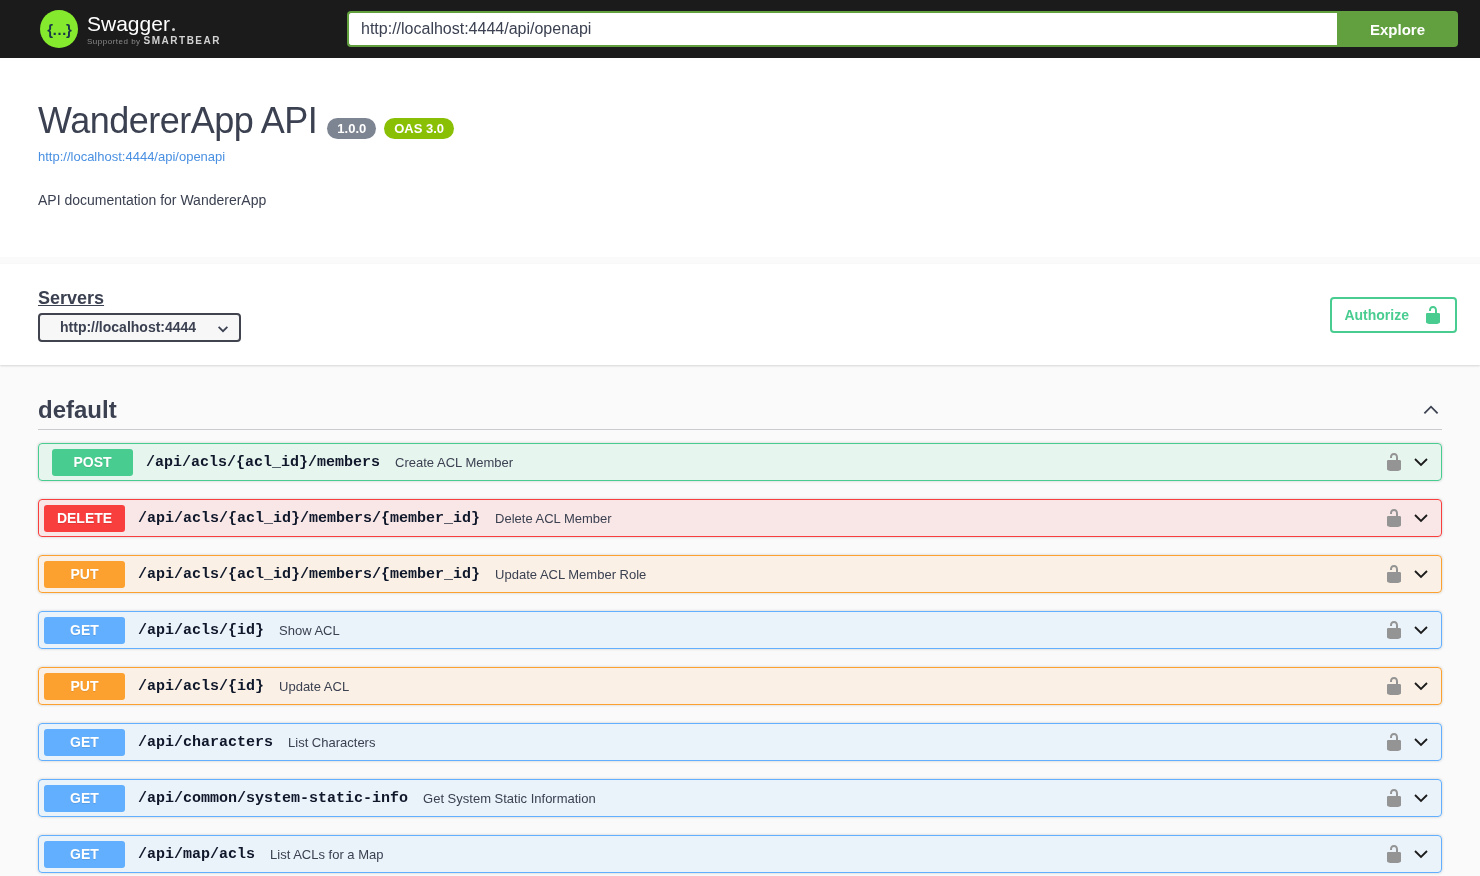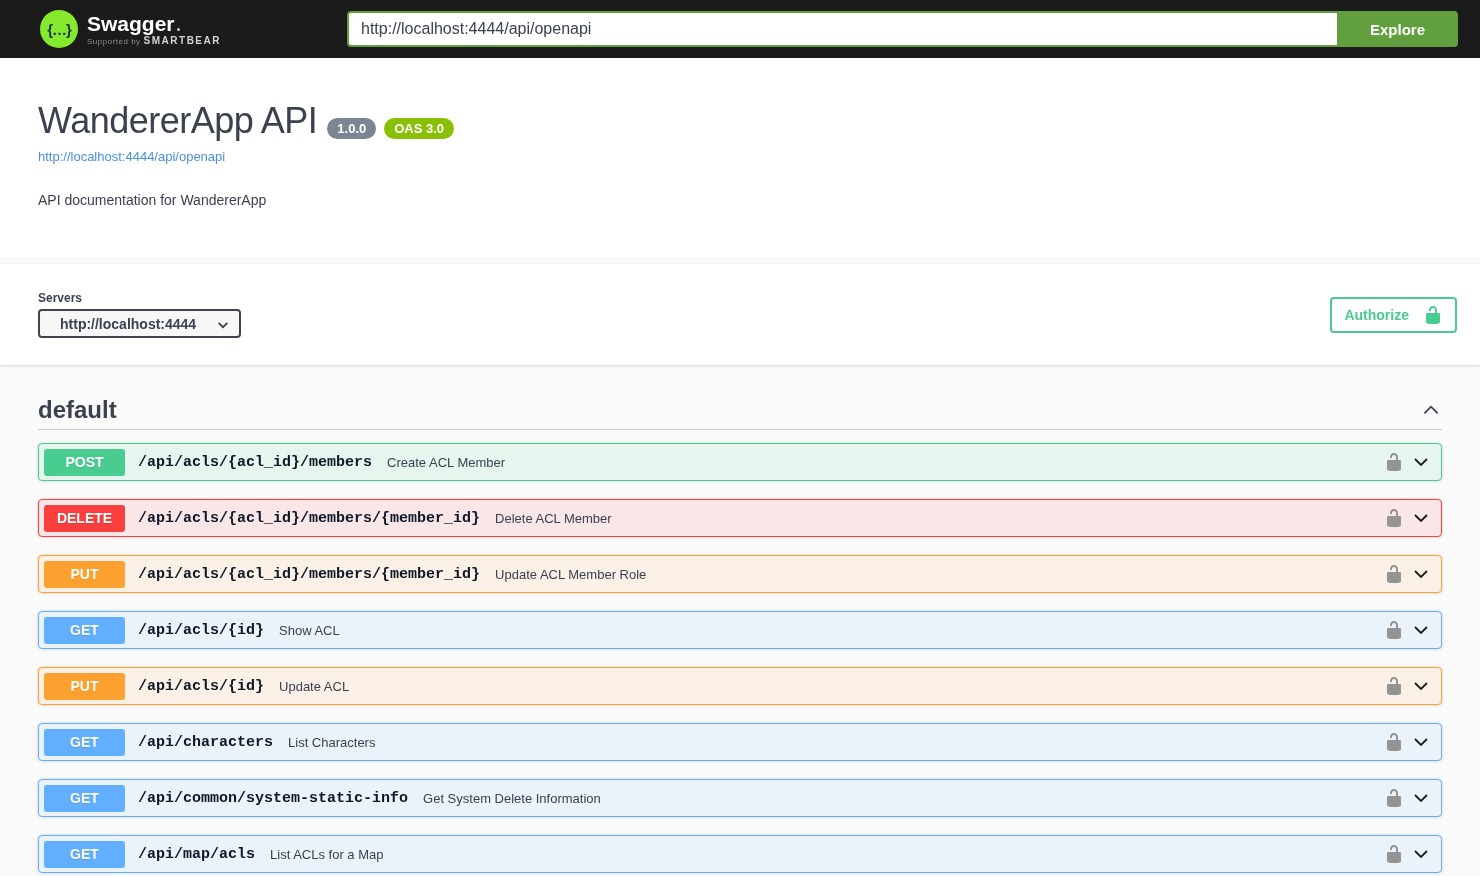--- a/index.html
+++ b/index.html
@@ -17,21 +17,21 @@
     padding:0 22px 0 40px;
   }
   .logo { display:flex; align-items:center; gap:9px; }
   .logo-circle {
     width:38px; height:38px; border-radius:50%;
     background:#85ea2d; color:#173647;
     display:flex; align-items:center; justify-content:center;
     font-weight:bold; font-size:15px; letter-spacing:-1px;
   }
   .logo-texts { display:flex; flex-direction:column; }
-  .logo-title { color:#ffffff; font-size:21px; font-weight:bold; line-height:22px; }
+  .logo-title { color:#ffffff; font-size:21px; font-weight:normal; line-height:22px; }
   .logo-dot { display:inline-block; width:3px; height:3px; background:#cfcfcf; border-radius:50%; margin-left:2px; vertical-align:baseline; }
   .logo-tagline { font-size:8px; color:#8a8a8a; letter-spacing:.5px; }
   .logo-tagline b { color:#d2d2d2; font-size:10px; letter-spacing:1.5px; margin-left:3px; }
 
   .url-wrapper { margin-left:auto; display:flex; align-items:center; }
   .url-input {
     width:990px; height:36px;
     border:2px solid #62a03f; border-right:none;
     border-radius:4px 0 0 4px;
     padding:0 12px; font-size:16px; color:#3b4151;
@@ -60,21 +60,21 @@
   .spec-link { display:inline-block; margin-top:9px; font-size:13px; color:#4990e2; text-decoration:none; }
   .api-desc { margin-top:27px; font-size:14px; color:#3b4151; }
 
   
   .scheme-section {
     margin-top:7px; height:101px; background:#fff;
     box-shadow:0 1px 2px 0 rgba(0,0,0,.15);
     display:flex; align-items:center; justify-content:space-between;
     padding:0 23px 0 38px;
   }
-  .servers-label { font-size:12px; font-weight:bold; margin-bottom:4px; }
+  .servers-label { font-size:18px; font-weight:bold; margin-bottom:4px;text-decoration:underline; }
   .servers-select {
     position:relative; width:203px; height:29px;
     border:2px solid #41444e; border-radius:4px;
     display:flex; align-items:center;
     padding:0 30px 0 20px;
     font-size:14px; font-weight:bold; color:#3b4151;
     background:#f7f7f7; cursor:pointer;
   }
   .servers-select .chev { position:absolute; right:9px; top:7px; }
   .authorize-btn {
@@ -97,21 +97,21 @@
   .tag-name { font-size:24px; font-weight:bold; color:#3b4151; }
 
   .opblock {
     height:38px; margin-bottom:18px;
     border:1px solid; border-radius:4px;
     display:flex; align-items:center;
     box-shadow:0 0 3px rgba(0,0,0,.19);
     cursor:pointer;
   }
   .opblock[data-method="GET"]    { border-color:#61affe; background:rgba(97,175,254,.1); }
-  .opblock[data-method="POST"]   { border-color:#49cc90; background:rgba(73,204,144,.1); }
+  .opblock[data-method="POST"]   { border-color:#49cc90; background:rgba(73,204,144,.1);padding-left:8px; }
   .opblock[data-method="PUT"]    { border-color:#fca130; background:rgba(252,161,48,.1); }
   .opblock[data-method="DELETE"] { border-color:#f93e3e; background:rgba(249,62,62,.1); }
 
   .method-badge {
     min-width:81px; height:27px; margin-left:5px;
     border-radius:3px; color:#fff;
     font-size:14px; font-weight:bold;
     display:flex; align-items:center; justify-content:center;
     text-shadow:0 1px 0 rgba(0,0,0,.1);
   }
@@ -276,21 +276,21 @@
         </button>
       <svg width="20" height="20" viewBox="0 0 20 20">
           <polyline points="4,7 10,13 16,7" fill="none" stroke="#1b1b1b" stroke-width="1.8"></polyline>
         </svg>
     </span>
   </div>
 
   <div class="opblock" data-method="GET">
     <span class="method-badge">GET</span>
     <span class="op-path">/api/common/system-static-info</span>
-    <span class="op-summary">Get System Delete Information</span>
+    <span class="op-summary">Get System Static Information</span>
     <span class="row-right">
       <button class="icon-btn">
           <svg width="20" height="20" viewBox="0 0 20 20">
             <path fill="#949494" d="M15.8 8H14V5.6C14 2.703 12.665 1 10 1 7.334 1 6 2.703 6 5.6V6h2v-.801C8 3.754 8.797 3 10 3c1.203 0 2 .754 2 2.199V8H4c-.553 0-1 .646-1 1.199V17c0 .549.428 1.139.951 1.307l1.197.387C5.672 18.861 6.55 19 7.1 19h5.8c.549 0 1.428-.139 1.951-.307l1.196-.387c.524-.167.953-.757.953-1.306V9.199C17 8.646 16.352 8 15.8 8z"></path>
           </svg>
         </button>
       <svg width="20" height="20" viewBox="0 0 20 20">
           <polyline points="4,7 10,13 16,7" fill="none" stroke="#1b1b1b" stroke-width="1.8"></polyline>
         </svg>
     </span>

